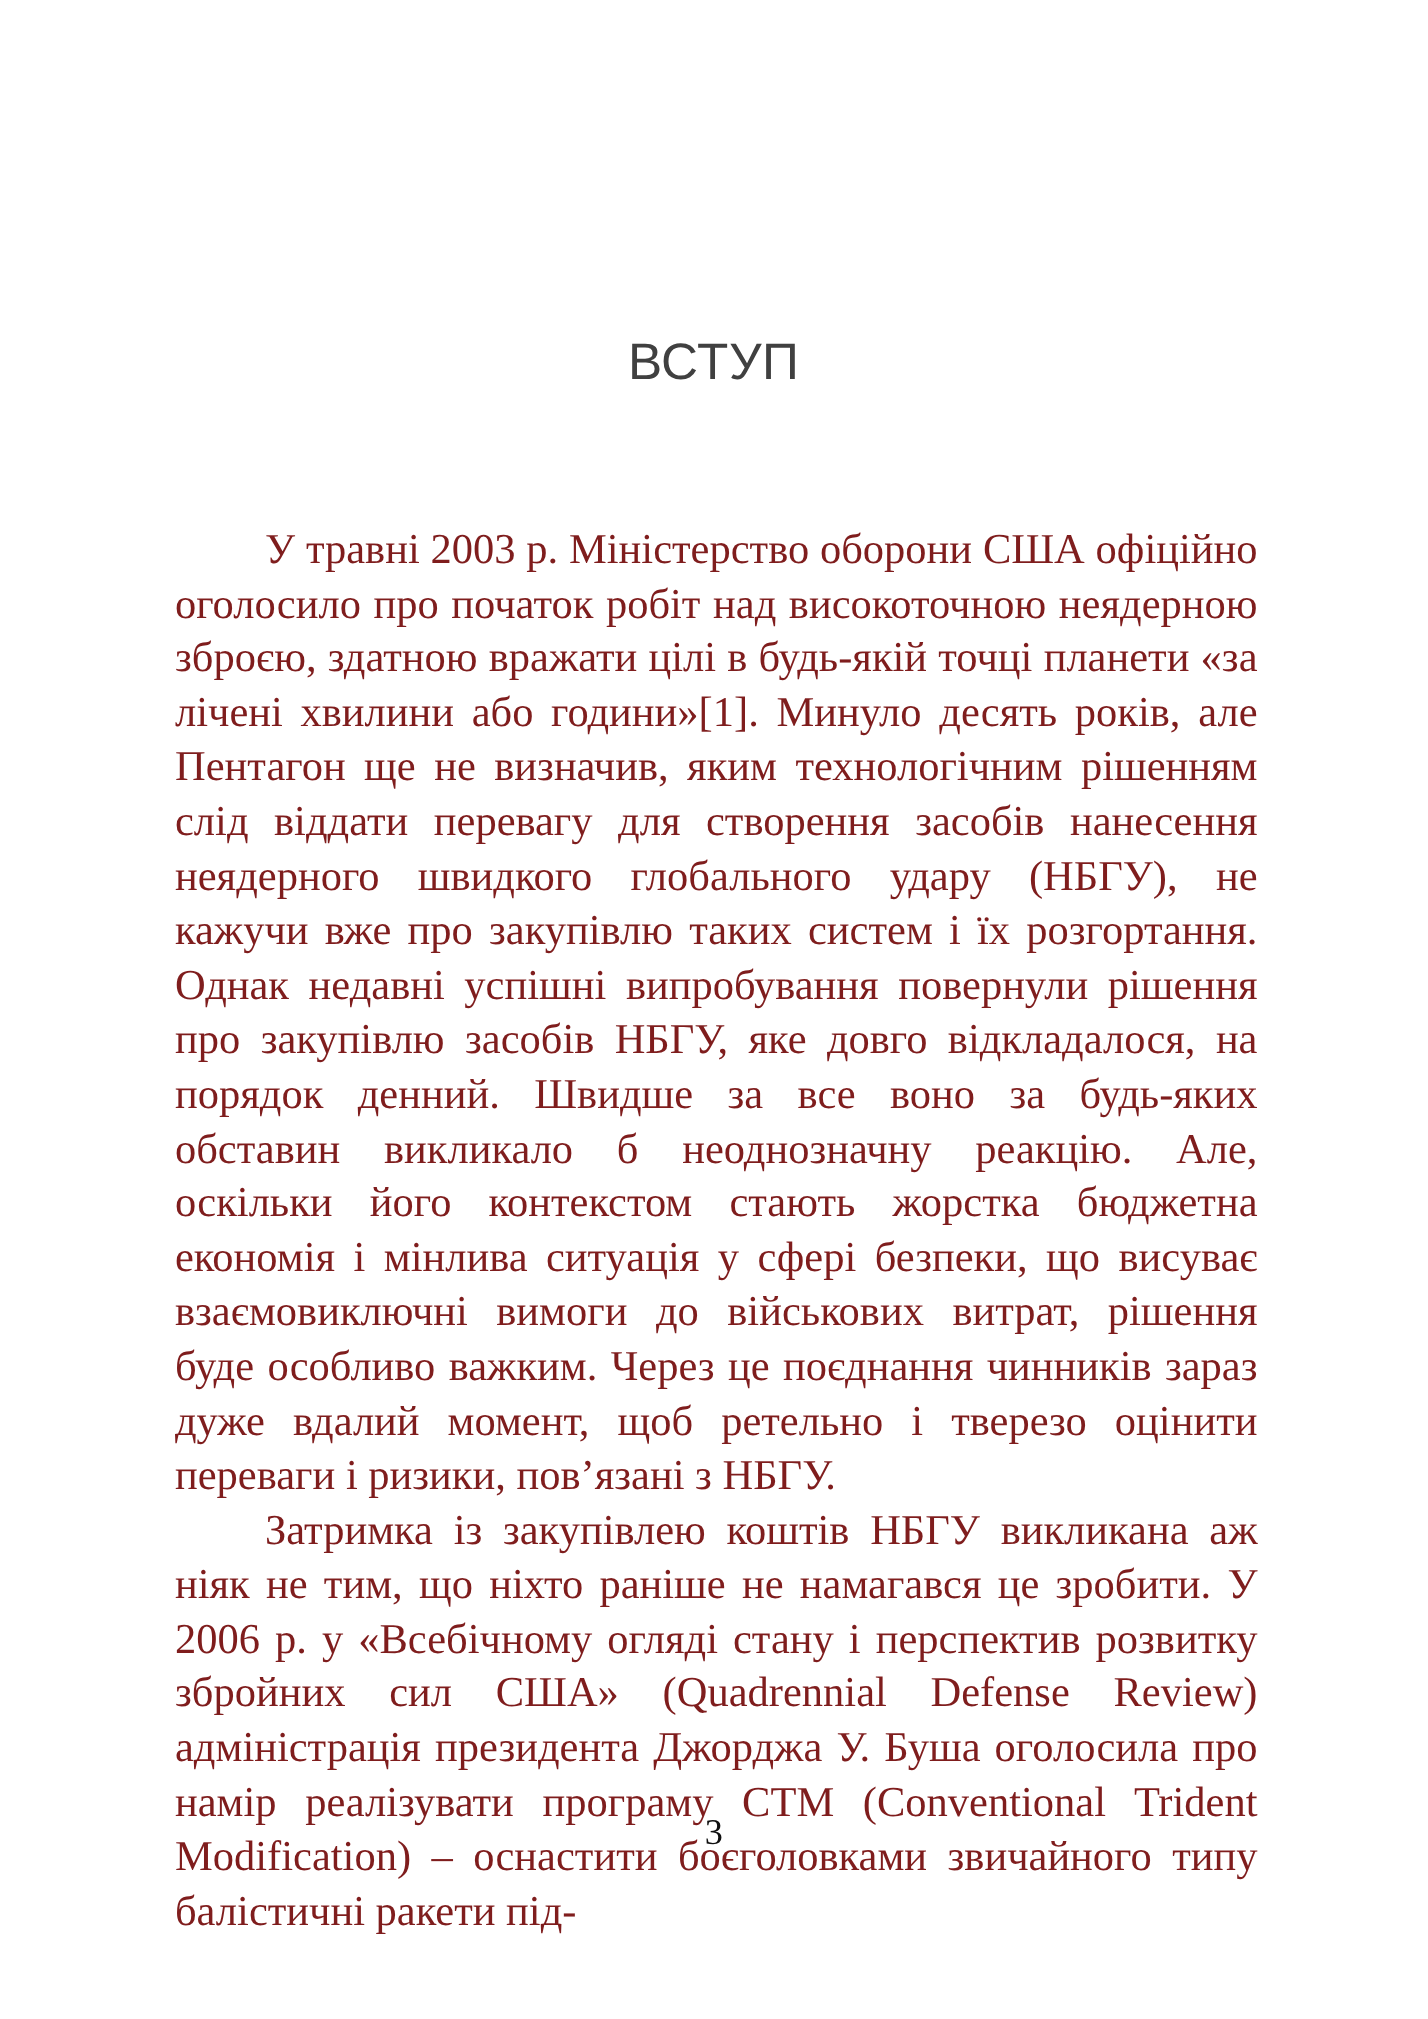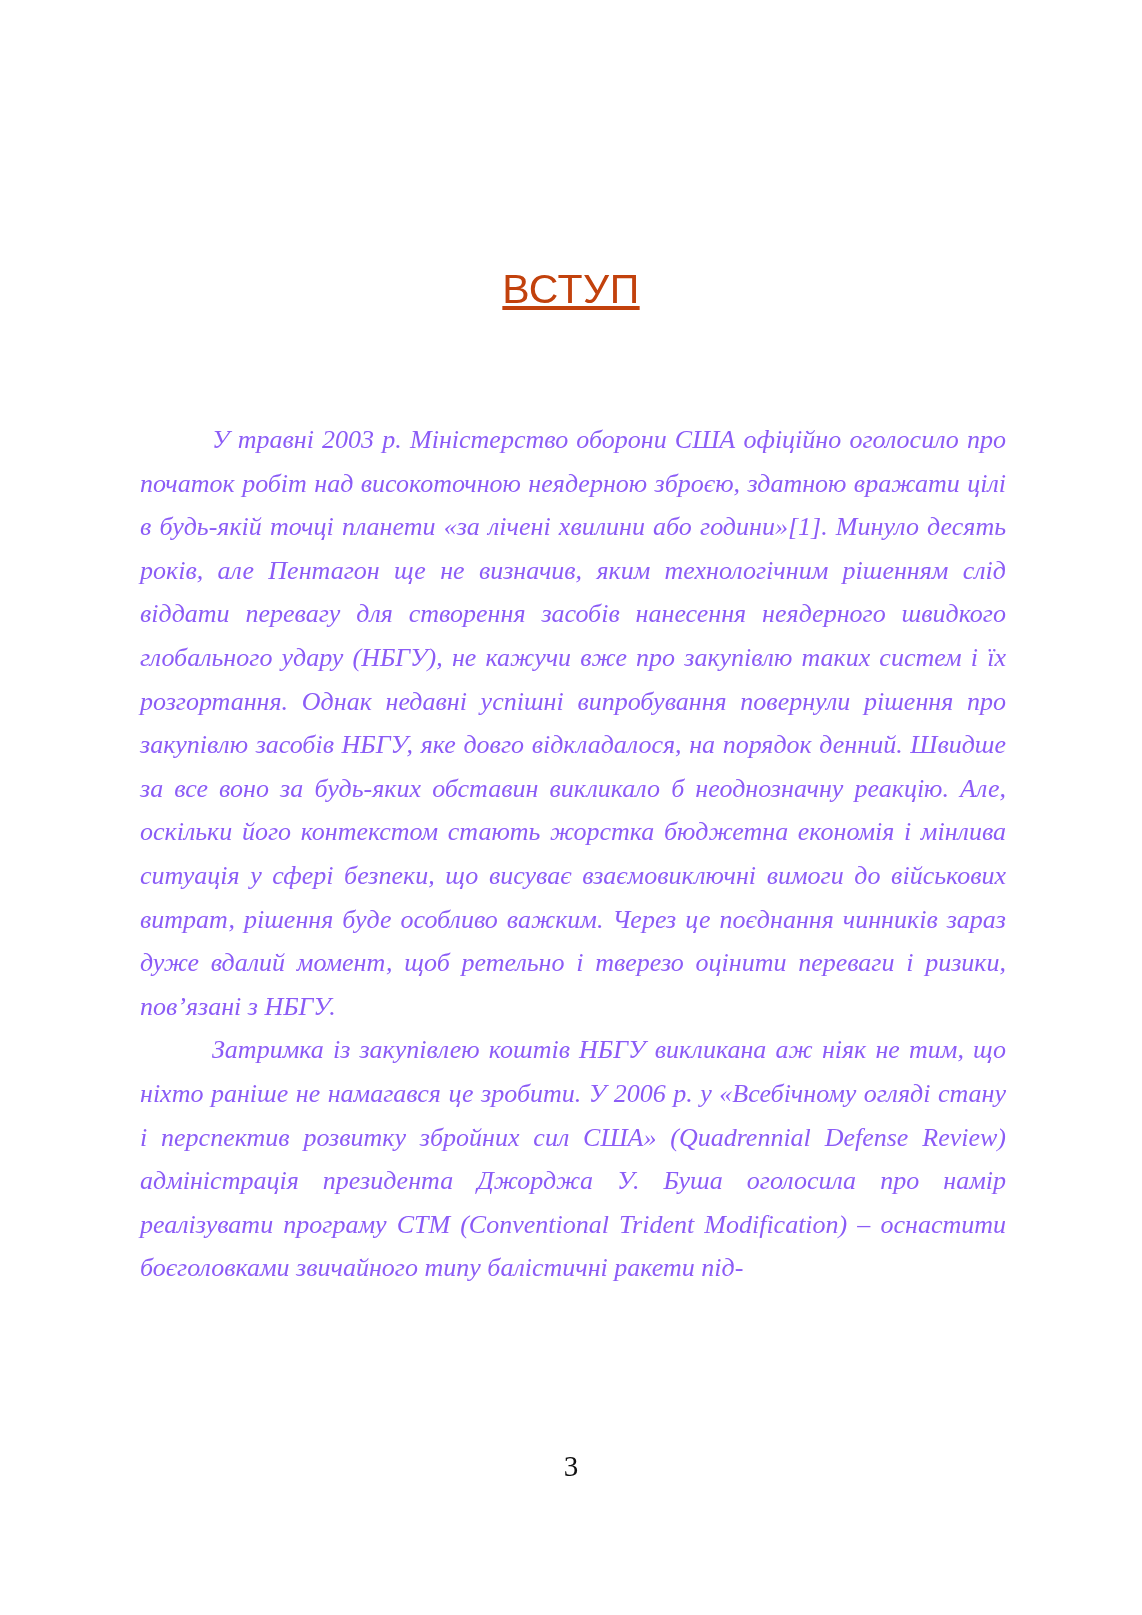--- a/index.html
+++ b/index.html
@@ -25,40 +25,38 @@
     position: absolute;
     top: 238px;
     left: 0;
     width: 1142px;
     text-align: center;
     font-family: "Liberation Sans", "DejaVu Sans", sans-serif;
     font-size: 41px;
     line-height: 48px;
     font-weight: 400;
     letter-spacing: 0.5px;
-    color: #c2410c;
-    text-decoration: underline;
+    color: #404040;
   }
   .body-block {
     position: absolute;
     top: 418px;
     left: 140px;
     width: 866px;
   }
   .body-block p {
     margin: 0;
     padding: 0;
     text-align: justify;
     text-justify: inter-word;
-    font-size: 26px;
+    font-size: 34px;
     line-height: 43.6px;
     text-indent: 72px;
-    color: #8b5cf6;
+    color: #7f1d1d;
     hyphens: manual;
-    font-style: italic;
   }
   .page-number {
     position: absolute;
     top: 1449px;
     left: 0;
     width: 1142px;
     text-align: center;
     font-size: 29px;
     line-height: 34px;
     color: #101010;

